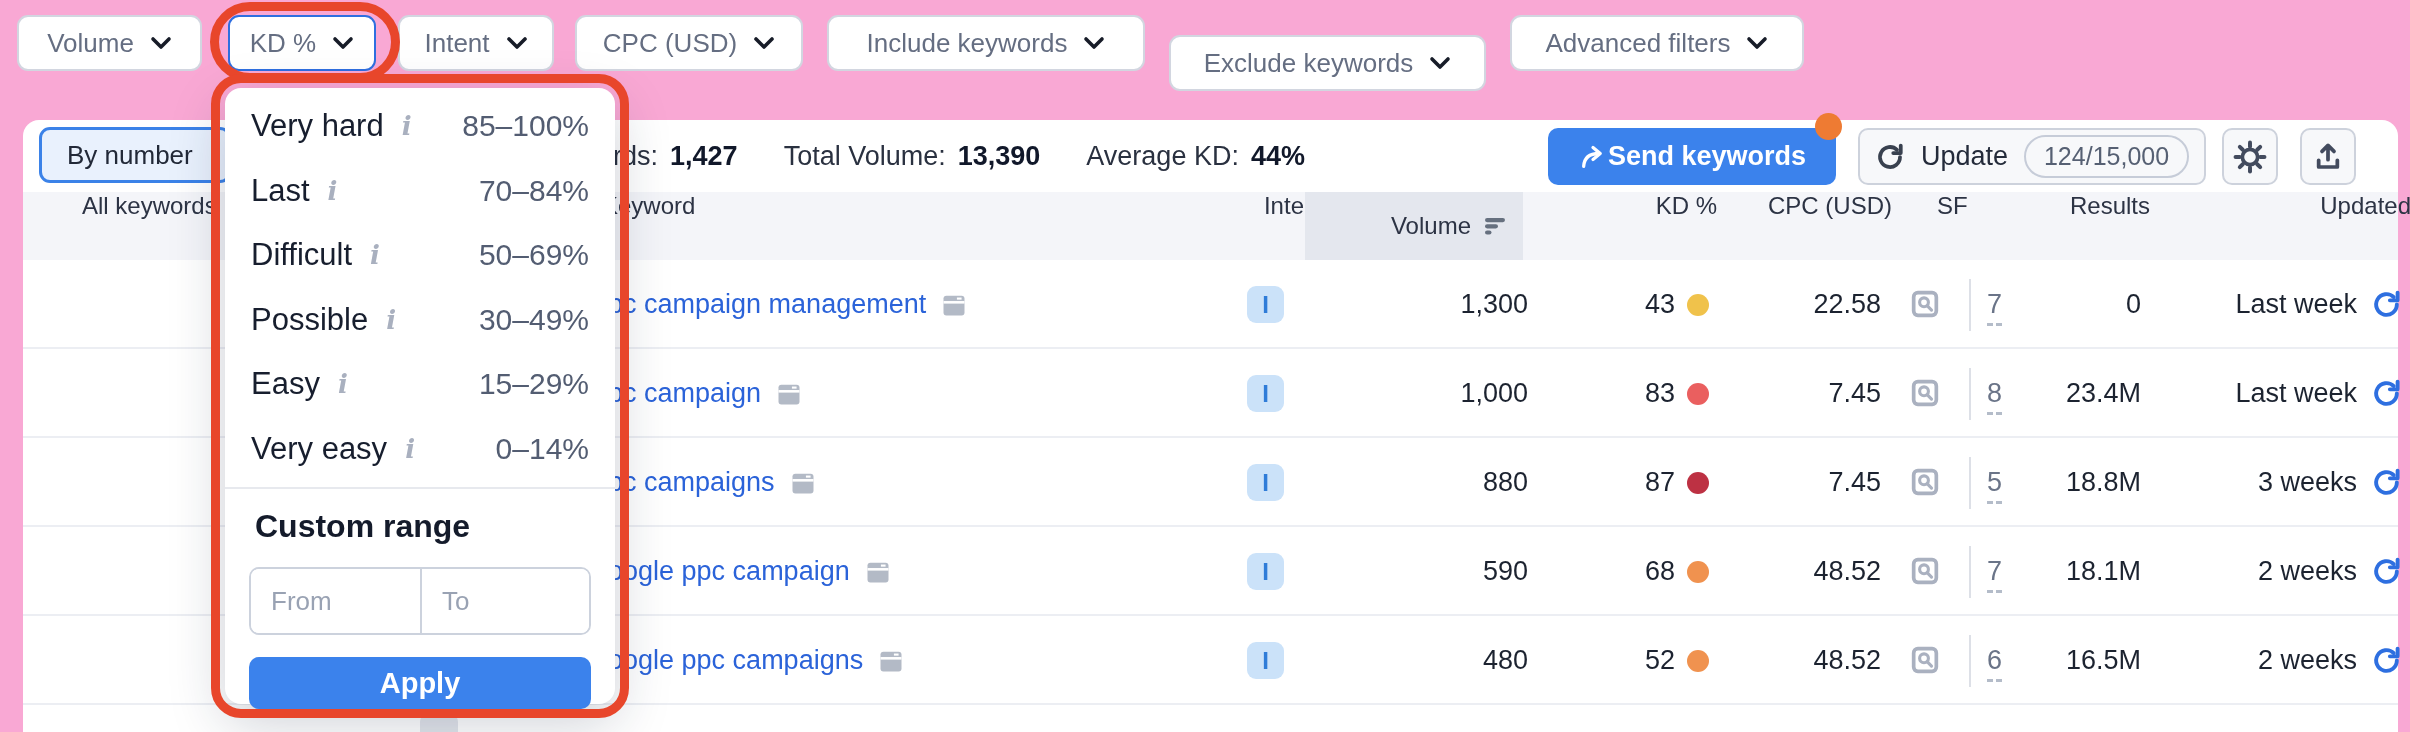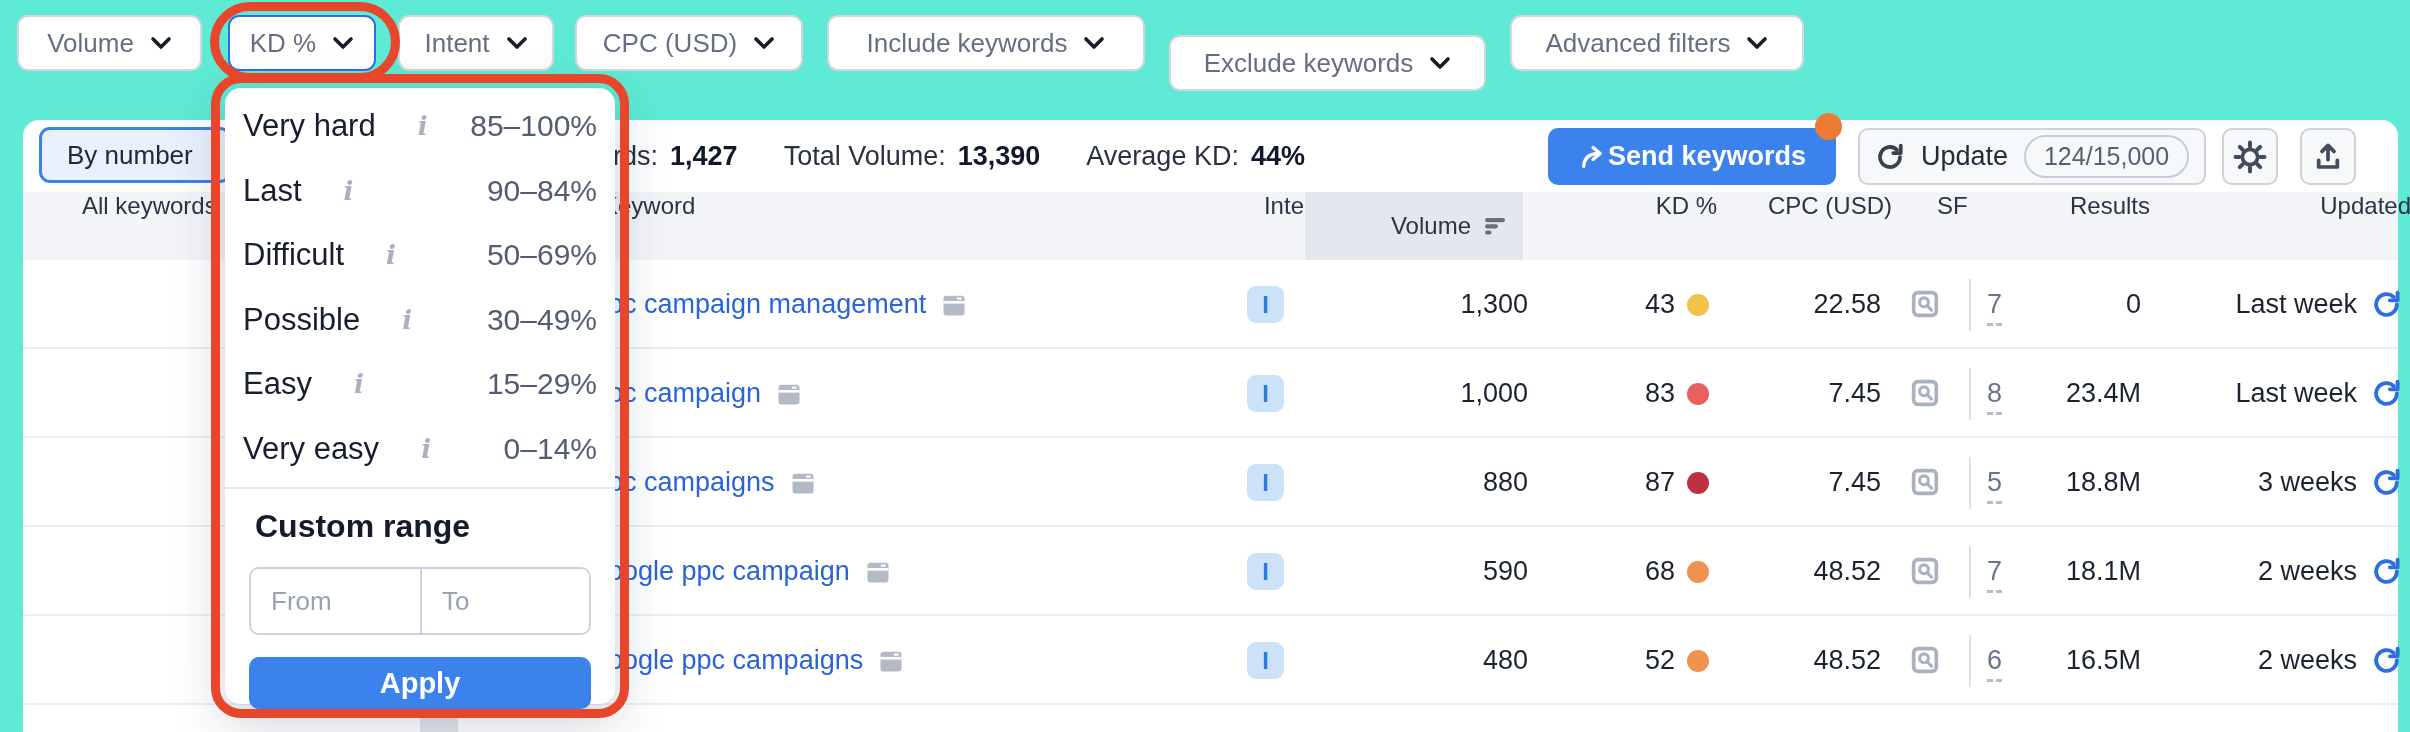--- a/index.html
+++ b/index.html
@@ -1,16 +1,16 @@
 <!DOCTYPE html>
 <html><head>
 <meta charset="utf-8">
 <style>
   html,body{margin:0;padding:0;background:#edeff4;}
-  #app{position:relative;width:2410px;height:732px;background:#5eead4;overflow:hidden;
+  #app{position:relative;width:2410px;height:732px;background:#f9a8d4;overflow:hidden;
        font-family:"Liberation Sans",sans-serif;color:#1c2330;}
   
   .fbtn{position:absolute;top:15px;height:56px;background:#fff;border:2px solid #d2d6e0;
         border-radius:11px;display:flex;align-items:center;justify-content:center;gap:16px;
         font-size:26px;color:#656e82;box-sizing:border-box;cursor:pointer;}
   .fbtn svg{flex:0 0 auto;}
   .fbtn.active{border-color:#2e6fe0;}
   .annot{position:absolute;border:9px solid #e8462b;border-radius:30px;box-sizing:border-box;
          z-index:6;pointer-events:none;}
   
@@ -66,21 +66,21 @@
          align-items:center;padding-left:25px;font-size:26px;color:#222938;cursor:pointer;}
   .grow{position:absolute;left:23px;width:320px;height:89px;display:flex;align-items:center;
         gap:22px;padding-left:33px;box-sizing:border-box;font-size:27px;color:#242b3a;
         cursor:pointer;background:#fff;}
   .nub{position:absolute;left:420px;top:714px;width:38px;height:18px;background:#e2e5eb;
        border-radius:8px 8px 0 0;cursor:pointer;}
   
   .panel{position:absolute;left:225px;top:88px;width:390px;height:616px;background:#fff;
          border-radius:16px;box-shadow:0 18px 55px rgba(25,35,65,.22);z-index:5;
          box-sizing:border-box;padding-top:6px;}
-  .opt{height:64.5px;display:flex;align-items:center;padding:0 18px;cursor:pointer;gap:24px;}
+  .opt{height:64.5px;display:flex;align-items:center;padding:0 26px;cursor:pointer;}
   .opt .lbl{font-size:31px;color:#171e2e;}
   .iico{margin-left:18px;font-family:"DejaVu Serif",serif;font-style:italic;font-weight:700;
         font-size:26px;color:#a9b0bf;cursor:pointer;line-height:1;}
   .rng{margin-left:auto;font-size:30px;color:#535d72;}
   .pdiv{border-top:2px solid #e7e9ee;margin-top:6px;}
   .crh{margin:20px 30px 0;font-size:32px;font-weight:700;color:#141b2b;line-height:34px;}
   .rangebox{margin:24px 24px 0;height:68px;display:flex;border:2px solid #ccd2dd;
             border-radius:10px;overflow:hidden;box-sizing:border-box;}
   .rangebox input{border:none;outline:none;padding:0 20px;font-size:26px;width:100%;
                   font-family:"Liberation Sans",sans-serif;color:#1c2330;box-sizing:border-box;}
@@ -422,21 +422,21 @@
 
   <div class="panel">
     <div class="opt">
       <span class="lbl">Very hard</span>
       <span class="iico">i</span>
       <span class="rng">85–100%</span>
     </div>
     <div class="opt">
       <span class="lbl">Last</span>
       <span class="iico">i</span>
-      <span class="rng">90–84%</span>
+      <span class="rng">70–84%</span>
     </div>
     <div class="opt">
       <span class="lbl">Difficult</span>
       <span class="iico">i</span>
       <span class="rng">50–69%</span>
     </div>
     <div class="opt">
       <span class="lbl">Possible</span>
       <span class="iico">i</span>
       <span class="rng">30–49%</span>

